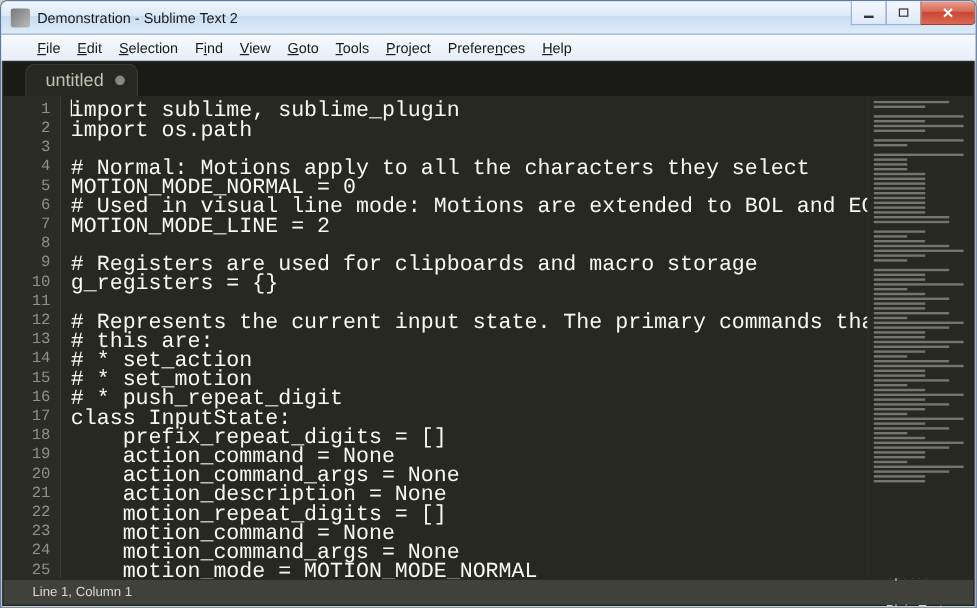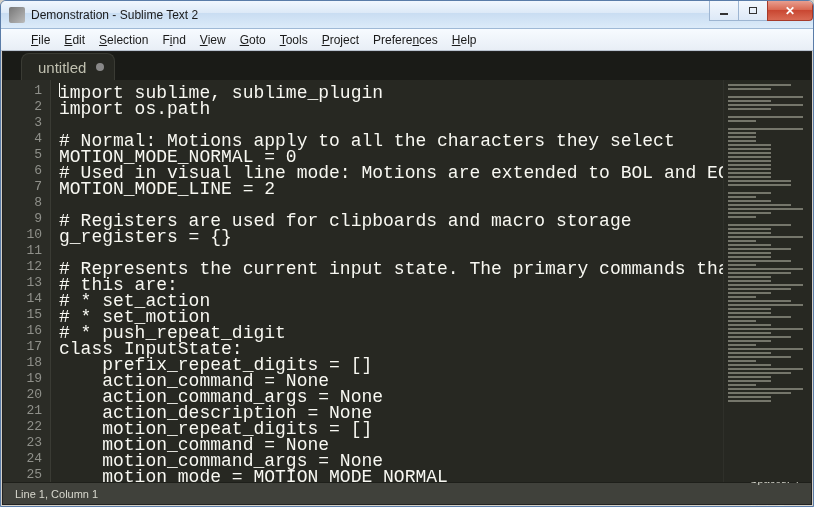--- a/index.html
+++ b/index.html
@@ -177,21 +177,21 @@
   .mini-line.empty{background:transparent}
 
   
   .statusbar {
     height: 22px;
     background: #40413b;
     color: #d8d8ce;
     font-size: 11px;
     display: flex;
     align-items: center;
-    padding: 0 12px;
+    padding: 0 24px;
     border-top: 1px solid #1e1f1a;
     justify-content: space-between;
   }
   .status-right { display:flex; gap: 18px; flex-direction: column; }
 </style>
 </head>
 <body>
 
 <div class="titlebar">
   <span class="app-icon"></span>

